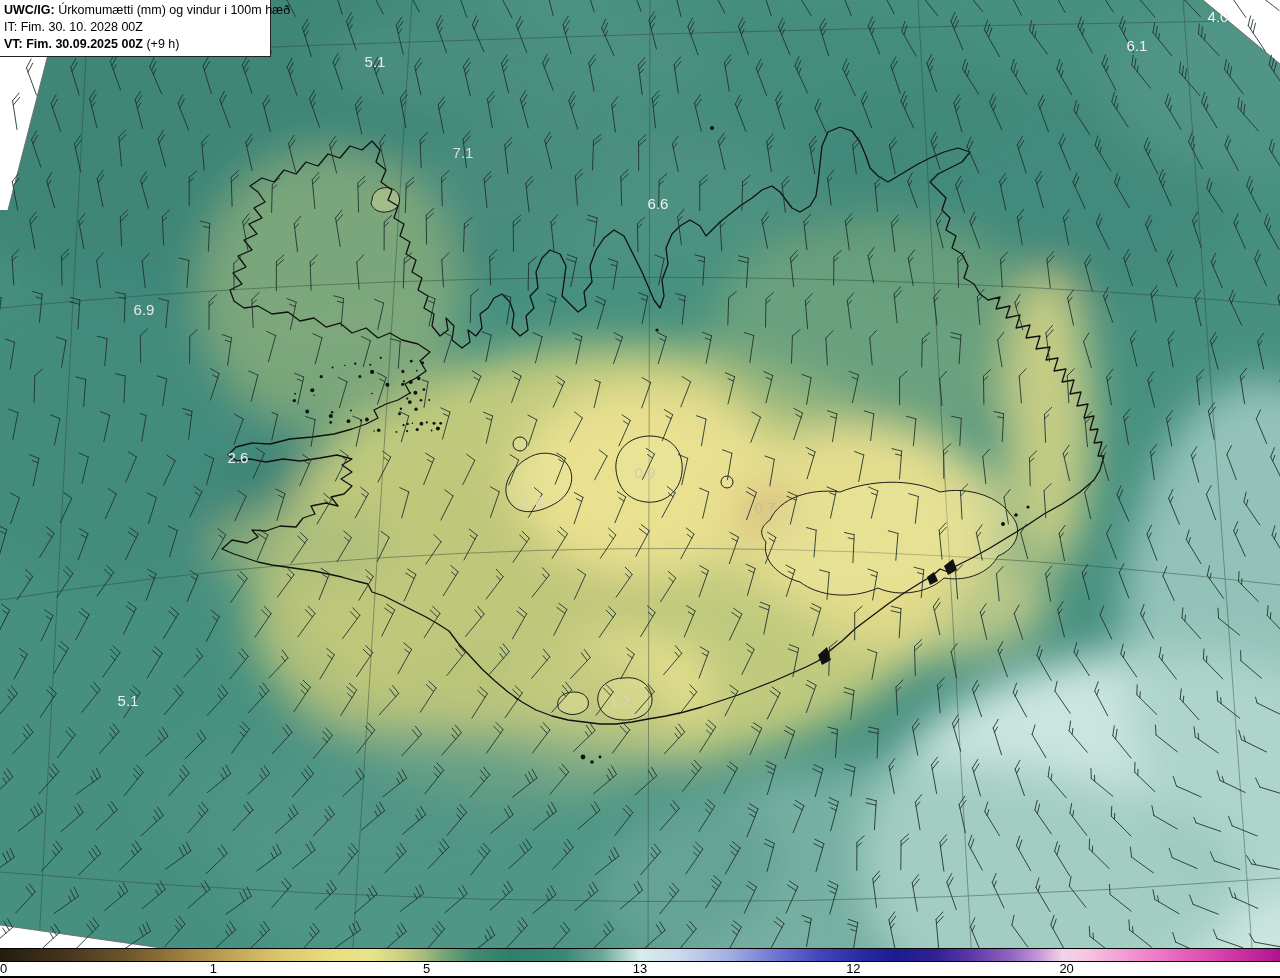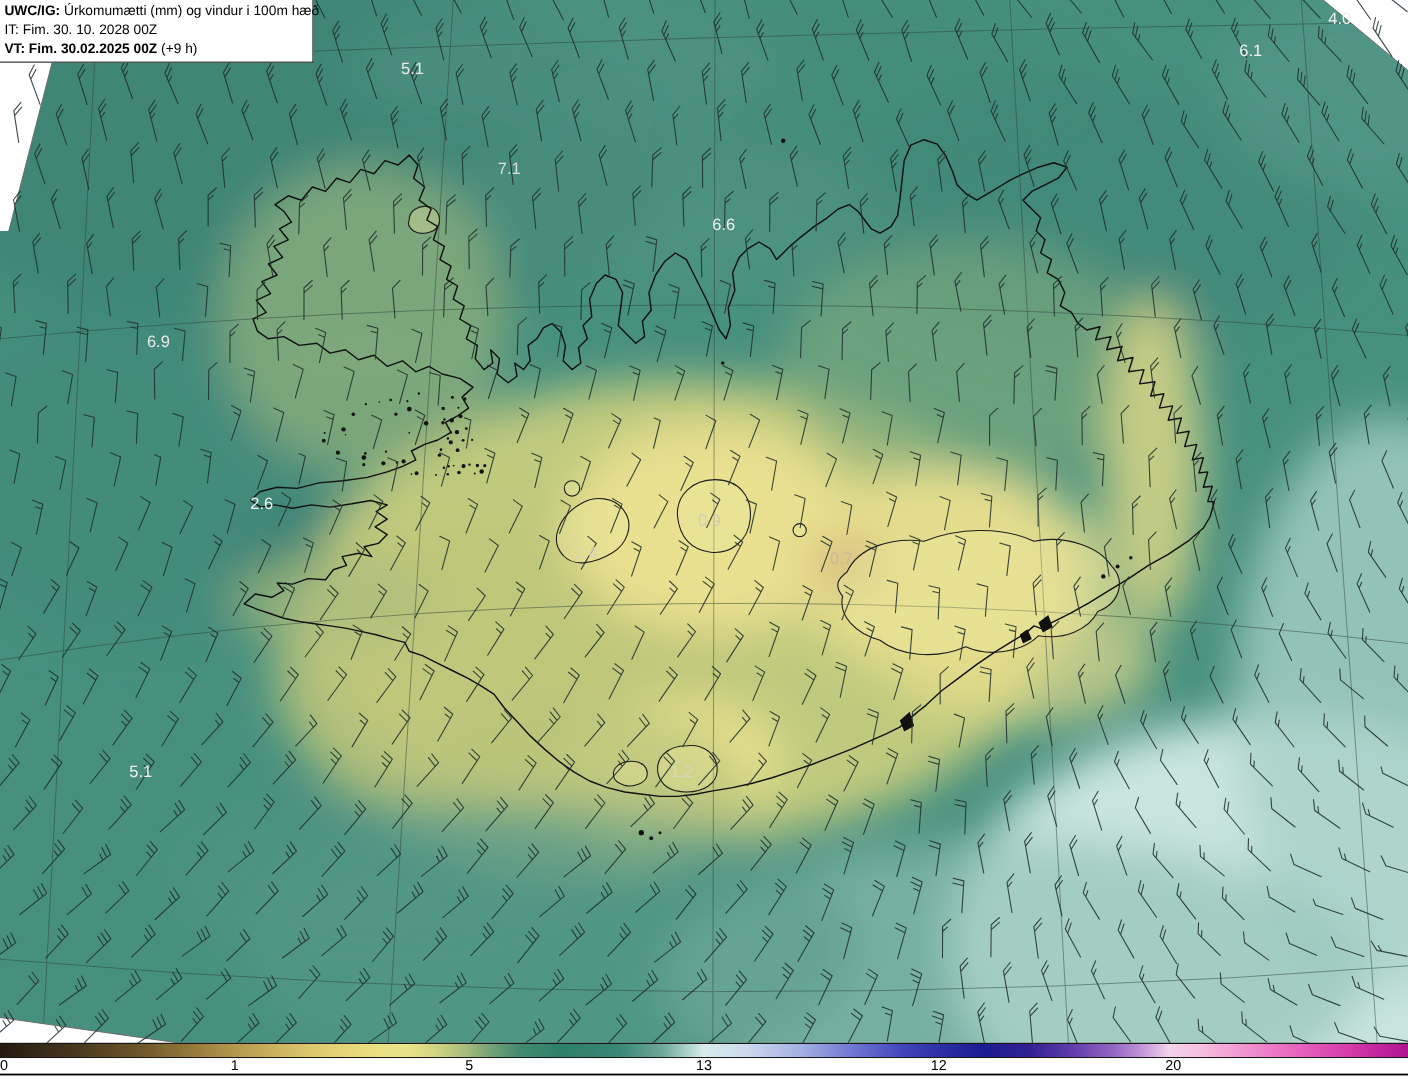--- a/index.html
+++ b/index.html
@@ -2,21 +2,21 @@
 <html><head>
 <meta charset="utf-8">
 <style>
   html,body{margin:0;padding:0;background:#fff;}
   .stage{position:relative;width:1280px;height:978px;background:#ffffff;overflow:hidden;
          font-family:"Liberation Sans",sans-serif;}
   svg{display:block;}
   
   .title-box{position:absolute;top:0;left:0;width:263px;background:#ffffff;
              border-right:1px solid #222;border-bottom:1px solid #222;
-             padding:2px 17px 4px 4px;z-index:30;}
+             padding:2px 3px 4px 4px;z-index:30;}
   .title-box p{margin:0;font-size:12.5px;line-height:1.34;color:#000;white-space:nowrap;}
   .title-box .b{font-weight:bold;}
   
   .colorbar{position:absolute;left:0;bottom:0;width:1280px;z-index:40;background:#fff;}
   .colorbar .bar{height:12px;border-top:1px solid #000;border-bottom:1px solid #000;}
   .colorbar .ticks{position:relative;height:14px;border-bottom:2px solid #000;background:#fff;}
   .colorbar .tick{position:absolute;top:0;font-size:13px;color:#000;transform:translateX(-50%);line-height:14px;}
   .colorbar .tick.first{transform:none;}
   .colorbar .tick.last{transform:translateX(-100%);margin-top:16px;}
 </style>
@@ -195,21 +195,21 @@
         <text x="645" y="478" fill="#d0ccb2">0.9</text>
         <text x="765" y="513" fill="#ccb99b">0.7</text>
         <text x="128" y="706" fill="#efefef">5.1</text>
         <text x="620" y="706" fill="#d9d5be">1.2</text>
       </g>
   </svg>
 
   <div class="title-box">
     <p><span class="b">UWC/IG:</span><span> Úrkomumætti (mm) og vindur i 100m hæð</span></p>
     <p>IT: Fim. 30. 10. 2028 00Z</p>
-    <p><span class="b">VT: Fim. 30.02.2025 00Z</span><span> (+9 h)</span></p>
+    <p><span class="b">VT: Fim. 30.09.2025 00Z</span><span> (+9 h)</span></p>
   </div>
 
   <div class="colorbar">
     <div class="bar" id="cbarGradient" style="background: linear-gradient(to right, rgb(36, 27, 14) 0%, rgb(69, 53, 29) 5%, rgb(110, 87, 41) 10%, rgb(154, 125, 60) 14%, rgb(192, 164, 85) 18%, rgb(220, 199, 108) 22%, rgb(234, 222, 126) 26%, rgb(233, 228, 137) 29%, rgb(208, 211, 129) 31%, rgb(168, 189, 123) 33%, rgb(111, 160, 117) 35%, rgb(65, 138, 112) 37%, rgb(46, 127, 105) 40%, rgb(58, 135, 119) 44%, rgb(107, 167, 153) 47%, rgb(215, 237, 235) 50%, rgb(205, 217, 238) 53%, rgb(163, 174, 227) 57%, rgb(106, 111, 208) 61%, rgb(68, 71, 187) 64%, rgb(43, 45, 164) 67%, rgb(27, 28, 144) 70%, rgb(47, 32, 147) 73%, rgb(94, 58, 168) 76%, rgb(145, 101, 194) 79%, rgb(193, 147, 216) 81%, rgb(242, 211, 233) 83%, rgb(247, 195, 226) 85%, rgb(242, 154, 211) 88%, rgb(232, 102, 191) 92%, rgb(210, 58, 168) 96%, rgb(176, 19, 145) 100%);"></div>
     <div class="ticks" id="cbarTicks">
         <span class="tick first" style="left: 0%;">0</span>
         <span class="tick" style="left: 16.67%;">1</span>
         <span class="tick" style="left: 33.33%;">5</span>
         <span class="tick" style="left: 50%;">13</span>
         <span class="tick" style="left: 66.67%;">12</span>

